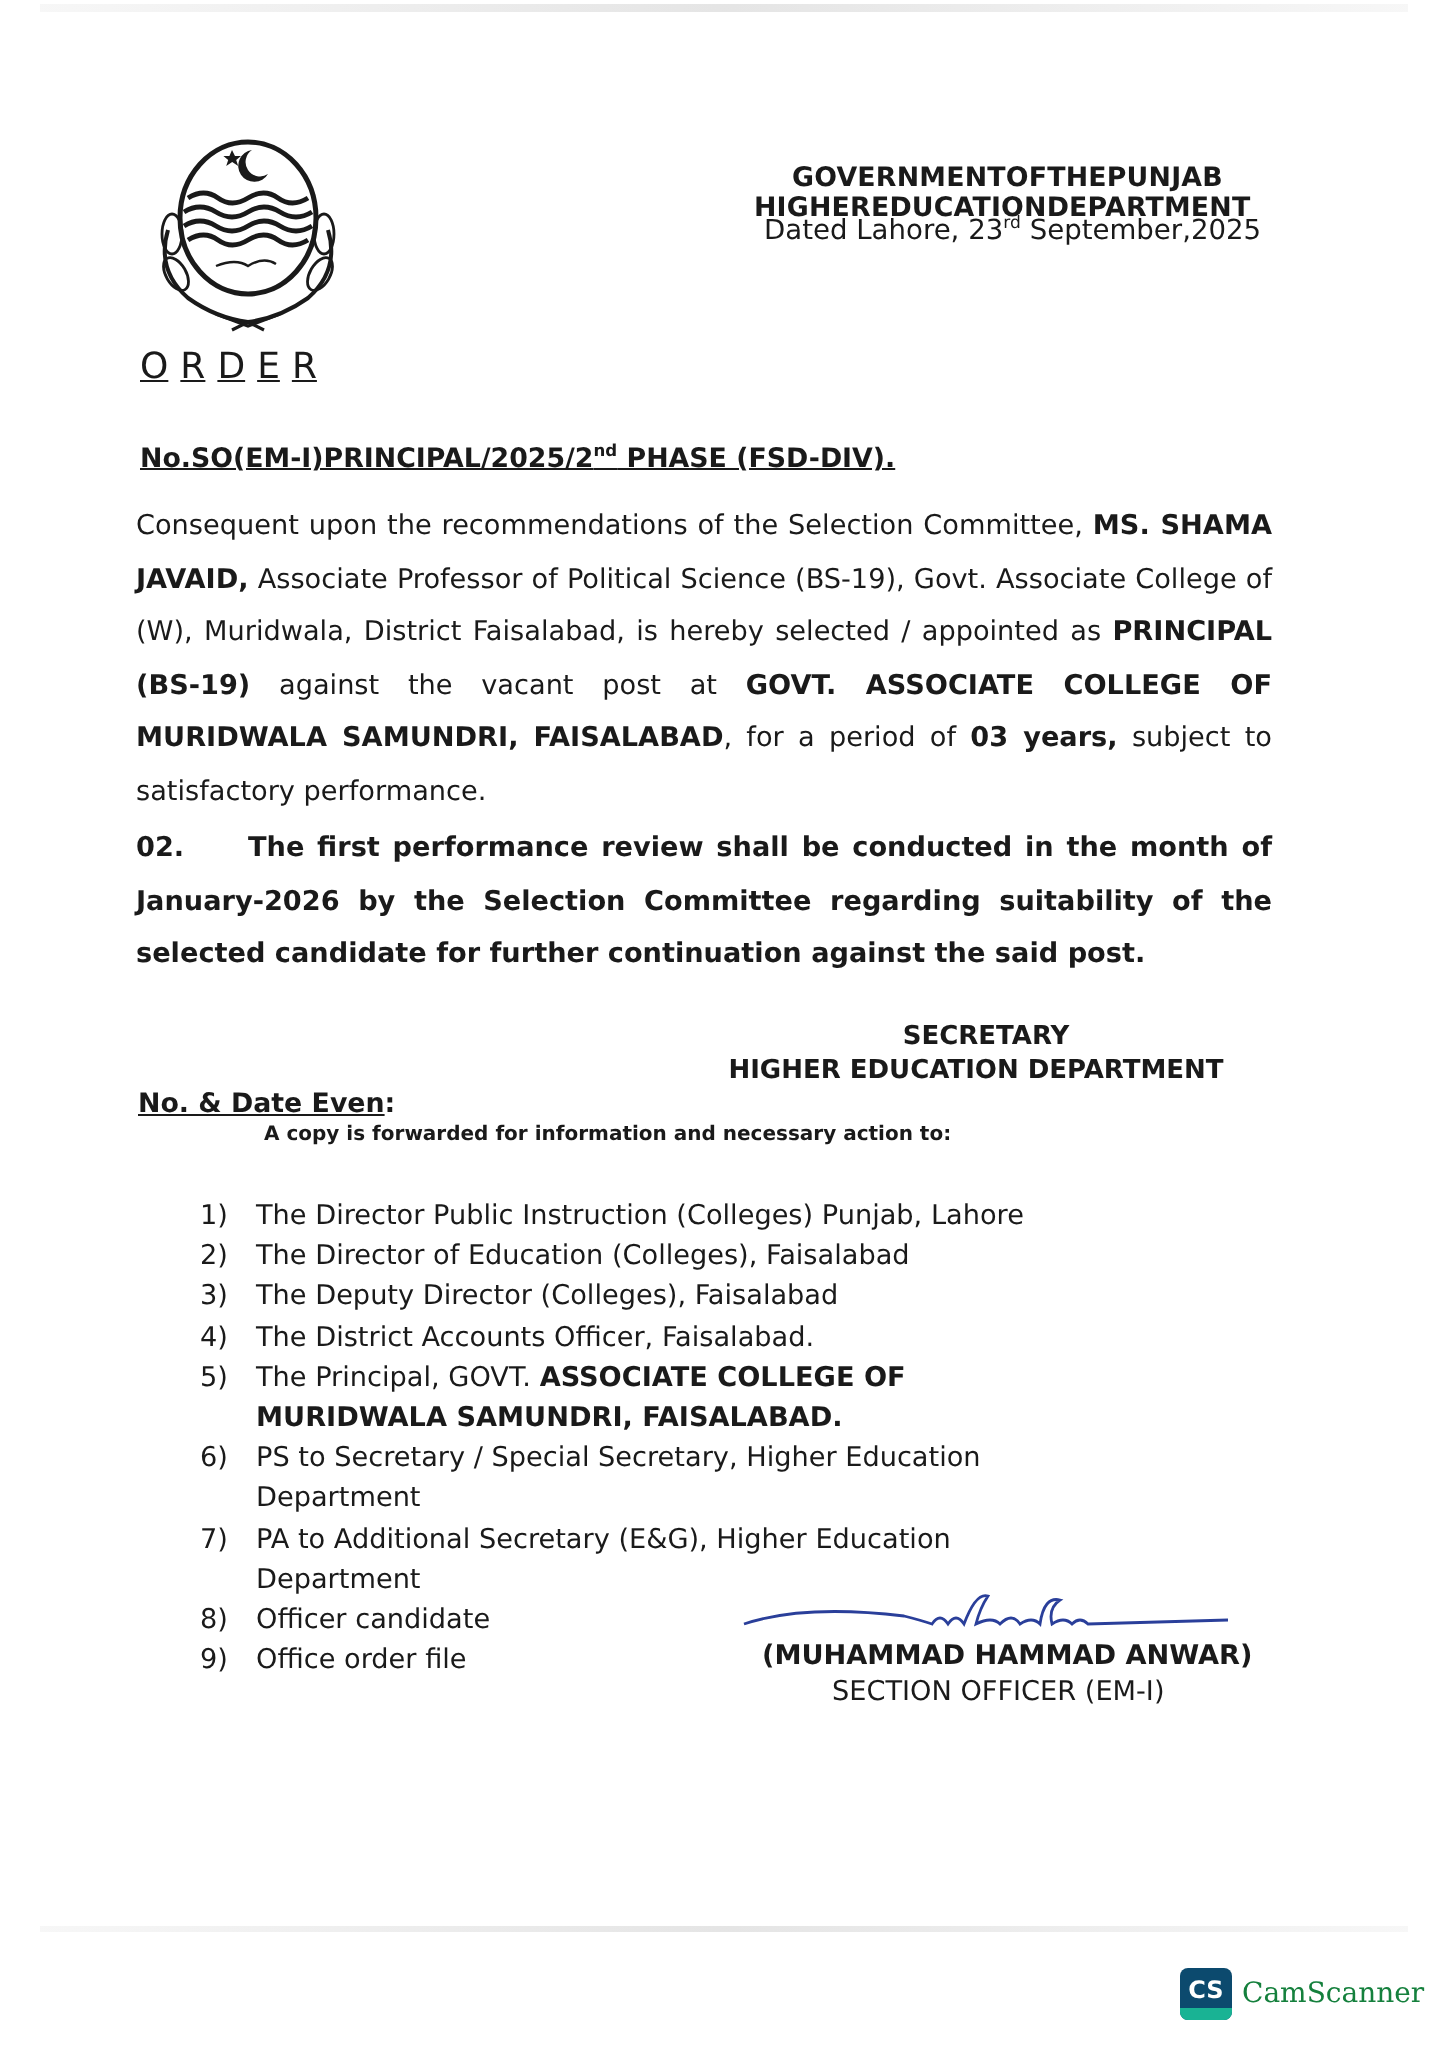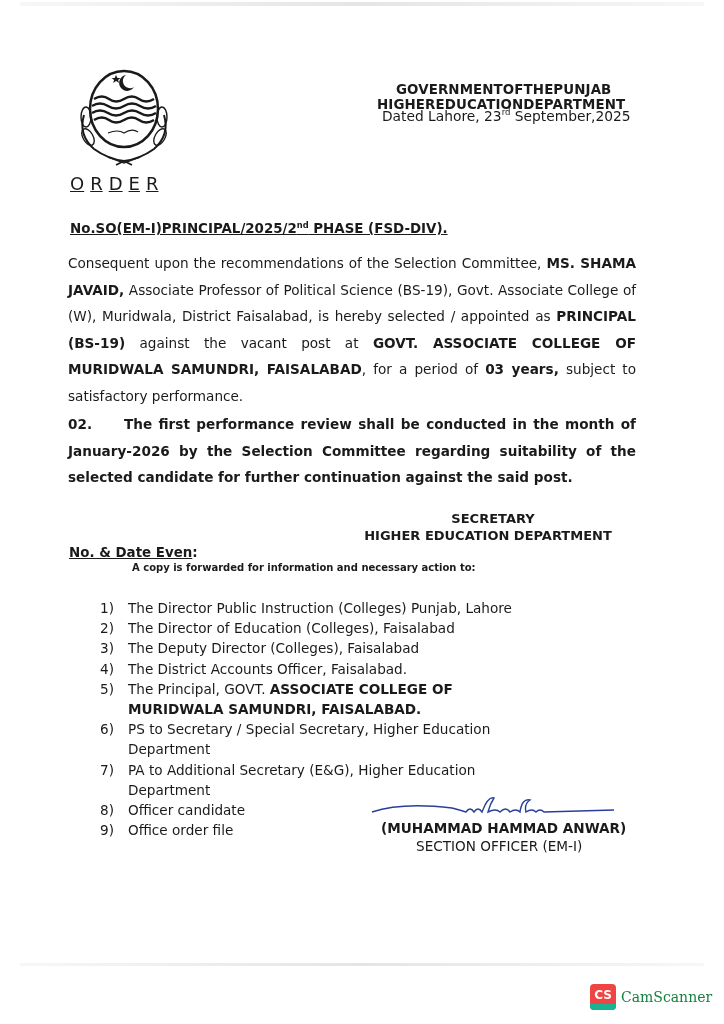--- a/index.html
+++ b/index.html
@@ -29,21 +29,21 @@
   .even u { text-decoration:underline; }
   .fwd { left:132px; top:562px; font-size:10px;font-weight:bold; }
   .list { left:100px; top:598px; font-size:13.6px; line-height:20.2px; }
   .li { display:flex; }
   .li .num { width:28px; }
   .li .txt { width:420px; }
   .sign-name { left:381px; top:820px; font-weight:bold; font-size:13.6px; }
   .sign-desg { left:416px; top:838px; font-size:13.6px; }
   .signature { left:370px; top:796px; width:262px; height:26px; }
   .camscanner { left:590px; top:984px; display:flex; align-items:center; }
-  .cs-logo { width:26px; height:26px; background:#ef4444; border-radius:4px; position:relative; overflow:hidden;
+  .cs-logo { width:26px; height:26px; background:#0c4a6e; border-radius:4px; position:relative; overflow:hidden;
              color:#fff; font-weight:bold; font-size:12px; display:flex; align-items:center; justify-content:center; }
   .cs-logo::after { content:""; position:absolute; left:0; right:0; bottom:0; height:6px; background:#19b394; }
   .cs-text { margin-left:5px; font-family:"DejaVu Serif", serif; font-size:14px; color:#15803d; }
 </style>
 </head>
 <body>
 
 <div class="scanline"></div>
 
 <svg class="abs emblem" viewBox="0 0 112 104">

